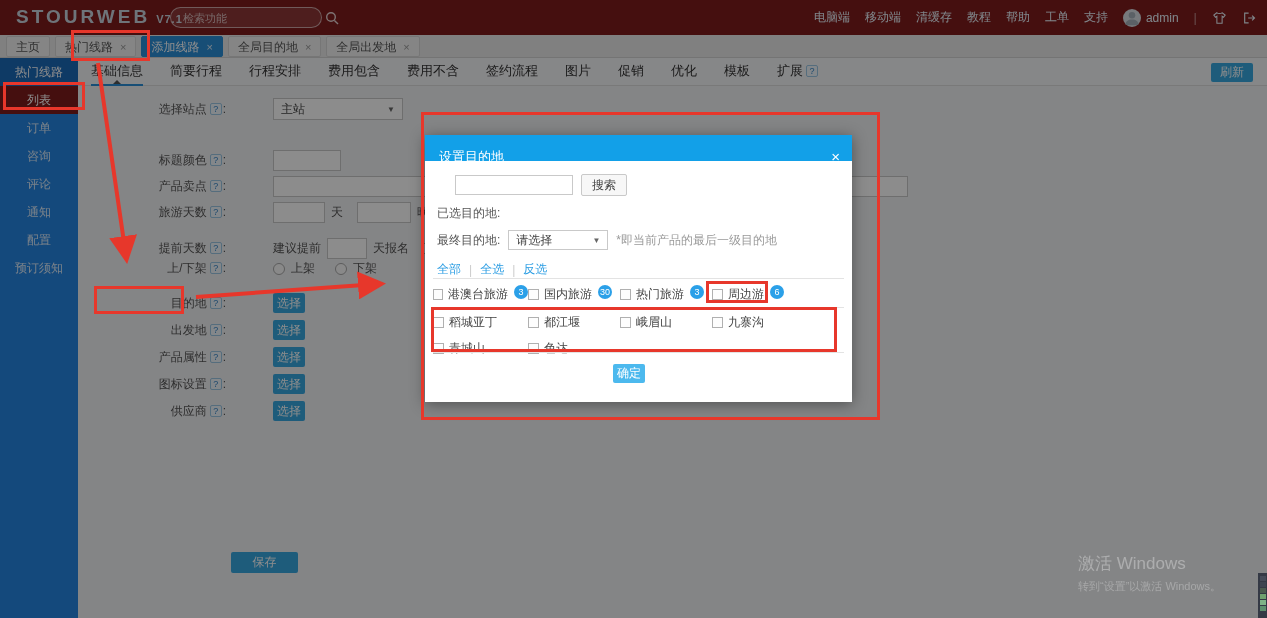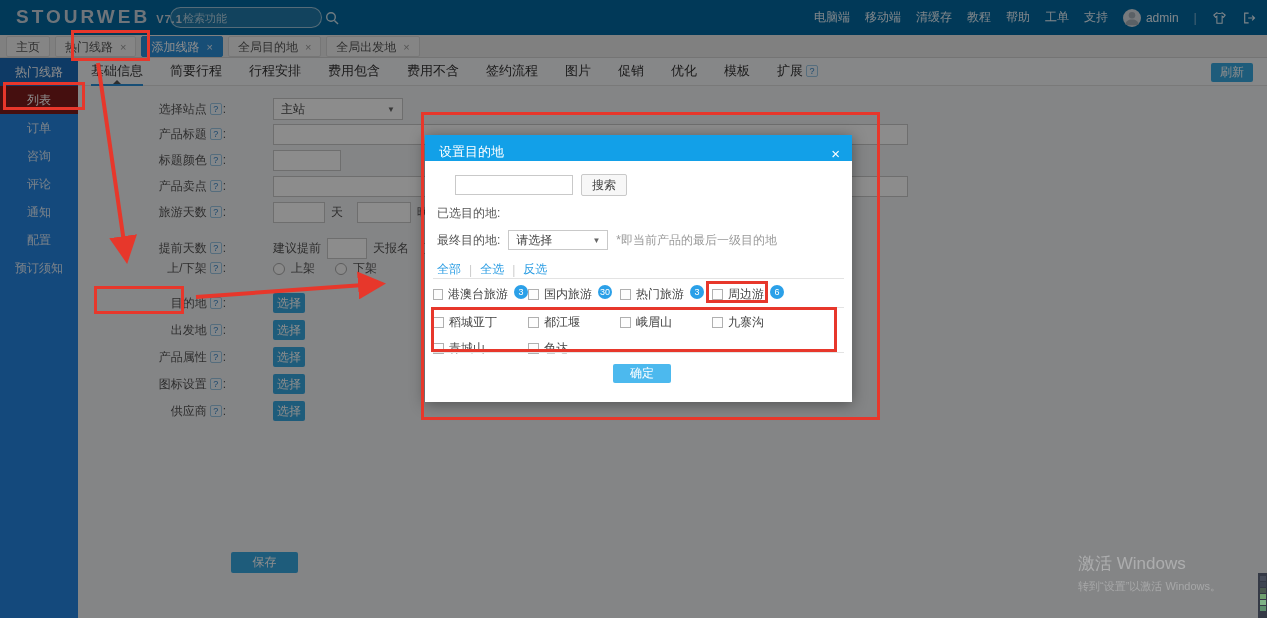--- a/index.html
+++ b/index.html
@@ -1,20 +1,20 @@
 <!DOCTYPE html>
 <html><head>
 <meta charset="utf-8">
 <style>
   * { margin:0; padding:0; box-sizing:border-box; }
   body { background:#222; font-family:"Liberation Sans","DejaVu Sans",sans-serif; }
   #screen { position:relative; width:1267px; height:618px; overflow:hidden; background:#f1f2f4; }
 
   
-  .top-header { position:absolute; left:0; top:0; width:1267px; height:45px; background:#0369a1; }
+  .top-header { position:absolute; left:0; top:0; width:1267px; height:45px; background:#7f1d1d; }
   .logo { position:absolute; left:16px; top:6px; color:#c9d4de; font-size:19px; font-weight:bold; letter-spacing:3px; }
   .logo .ver { font-size:11px; letter-spacing:1px; font-weight:bold; margin-left:6px; }
   .search-pill { position:absolute; left:170px; top:7px; width:152px; height:21px; border-radius:11px;
     background:rgba(255,255,255,.12); border:1px solid rgba(255,255,255,.55); display:flex; align-items:center; padding:0 8px 0 12px; }
   .search-pill input { flex:1; background:transparent; border:none; outline:none; color:#eaf4fb; font-size:11px; }
   .search-pill input::placeholder { color:rgba(255,255,255,.65); }
   .top-menu { position:absolute; right:10px; top:0; height:35px; display:flex; align-items:center; gap:15px; }
   .top-menu .mitem { color:#e8f3fb; font-size:12px; cursor:pointer; }
   .avatar { width:18px; height:18px; border-radius:50%; background:#d9dee3; overflow:hidden; display:inline-block; }
   .userwrap { display:flex; align-items:center; gap:5px; }
@@ -53,36 +53,36 @@
   .fselect .caret { font-size:8px; color:#666; }
   .cb { display:inline-block; width:11px; height:11px; border:1px solid #b0b0b0; background:#fdfdfd; vertical-align:-1px; cursor:pointer; }
   .radio { display:inline-block; width:12px; height:12px; border:1px solid #a8a8a8; border-radius:50%; background:#fafafa; cursor:pointer; }
   .btn-select { width:32px; height:20px; background:#38a8e0; color:#fff; font-size:12px; border:none; border-radius:2px; cursor:pointer; }
   .btn-outline { height:22px; padding:0 13px; background:#f6f7f8; border:1px solid #bdbdbd; color:#444; font-size:12px; border-radius:2px; cursor:pointer; }
   .btn-save { position:absolute; left:153px; top:466px; width:67px; height:21px; background:#38a8e0; color:#fff; font-size:12px; border:none; border-radius:2px; cursor:pointer; }
 
   
   .overlay { position:absolute; left:0; top:0; width:1267px; height:618px; background:rgba(0,0,0,.45); z-index:50; }
   .modal { position:absolute; left:425px; top:135px; width:427px; height:267px; background:#fff; z-index:60; box-shadow:0 2px 14px rgba(0,0,0,.4); }
-  .modal-header { height:26px; background:#12a0e8; color:#fff; font-size:13px; display:flex; align-items:flex-end; justify-content:space-between; padding:17px 12px 0 14px; }
+  .modal-header { height:26px; background:#12a0e8; color:#fff; font-size:13px; display:flex; align-items:center; justify-content:space-between; padding:17px 12px 0 14px; }
   .modal-close { font-size:15px; color:#fff; cursor:pointer; line-height:1; }
   .m-search { position:absolute; left:30px; top:40px; width:118px; height:20px; border:1px solid #c9c9c9; font-size:12px; padding:0 5px; outline:none; }
   .m-search-btn { position:absolute; left:156px; top:39px; height:22px; padding:0 10px; background:#f7f7f7; border:1px solid #c9c9c9; font-size:12px; color:#444; border-radius:2px; cursor:pointer; }
   .m-label { position:absolute; left:12px; font-size:12px; color:#555; }
   .m-final { position:absolute; left:12px; top:95px; display:flex; align-items:center; gap:8px; font-size:12px; color:#555; }
   .m-final .fselect { width:100px; height:20px; font-size:12px; }
   .m-hint { font-size:12px; color:#999; }
   .m-links { position:absolute; left:12px; top:126px; display:flex; align-items:center; gap:8px; font-size:12px; }
   .m-links a { color:#2b9de3; text-decoration:none; cursor:pointer; }
   .m-links .sep { color:#ccc; }
   .m-hr { position:absolute; left:8px; right:8px; border-top:1px solid #e3e3e3; }
   .m-grid { position:absolute; left:8px; display:grid; grid-template-columns:95px 92px 92px 92px; row-gap:9px; font-size:12px; color:#444; }
   .m-item { white-space:nowrap; display:flex; align-items:center; gap:5px; }
   .badge { display:inline-block; min-width:14px; height:14px; line-height:14px; border-radius:8px; background:#2ba0e8; color:#fff; font-size:9px; text-align:center; padding:0 2px; margin-left:1px; position:relative; top:-3px; }
-  .m-confirm { position:absolute; left:188px; top:229px; width:58px; height:19px; background:#4cb9ee; border:none; color:#fff; font-size:12px; border-radius:2px; cursor:pointer; }
+  .m-confirm { position:absolute; left:188px; top:229px; width:32px; height:19px; background:#4cb9ee; border:none; color:#fff; font-size:12px; border-radius:2px; cursor:pointer; }
 
   
   .anno { position:absolute; border:3px solid #e7372b; z-index:70; pointer-events:none; }
   #arrow-layer { position:absolute; left:0; top:0; width:1267px; height:618px; z-index:70; pointer-events:none; }
 
   
   .watermark { position:absolute; left:1078px; top:552px; z-index:55; pointer-events:none; }
   .watermark .w1 { font-size:17px; color:rgba(255,255,255,.33); }
   .watermark .w2 { font-size:11px; color:rgba(255,255,255,.28); margin-top:4px; }
   .corner-sliver { position:absolute; right:0; bottom:0; width:9px; height:45px; background:#343945; z-index:80; display:flex; flex-direction:column; align-items:center; gap:1px; padding-top:3px; }
@@ -177,26 +177,20 @@
     <div class="frow" style="top:12px;">
       <span class="rlabel"><span>选择站点</span><span class="help">?</span><span>:</span></span>
       <span class="fld">
           <span class="fselect" style="width:130px;">
             <span>主站</span>
             <span class="caret">▼</span>
           </span>
         </span>
     </div>
 
-    <div class="frow" style="top:38px;">
-      <span class="rlabel"><span>产品标题</span><span class="help">?</span><span>:</span></span>
-      <span class="fld">
-          <input class="tinput" style="width: 635px;">
-        </span>
-    </div>
 
     <div class="frow" style="top:64px;">
       <span class="rlabel"><span>标题颜色</span><span class="help">?</span><span>:</span></span>
       <span class="fld">
           <input class="tinput" style="width: 68px;">
         </span>
     </div>
 
     <div class="frow" style="top:90px;">
       <span class="rlabel"><span>产品卖点</span><span class="help">?</span><span>:</span></span>

